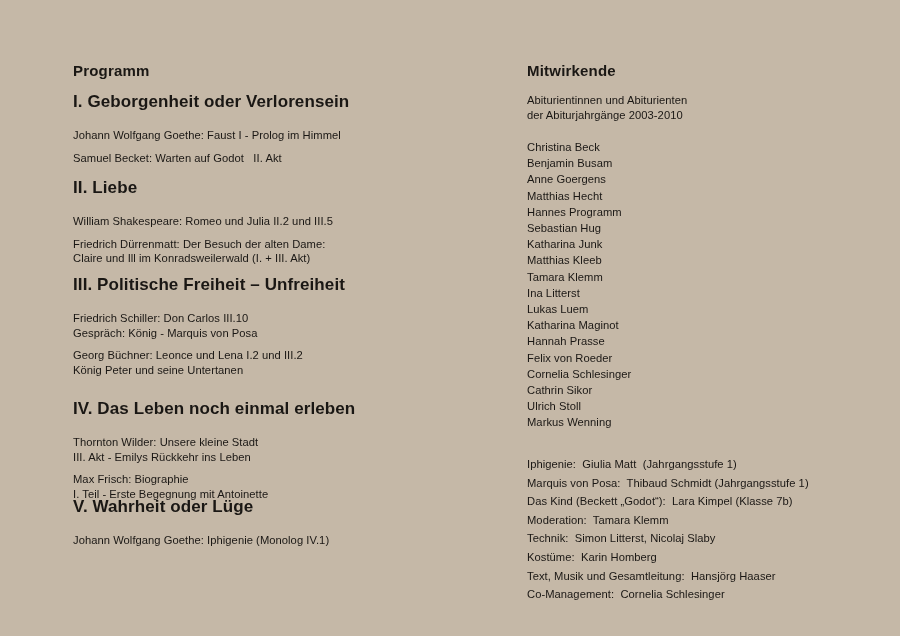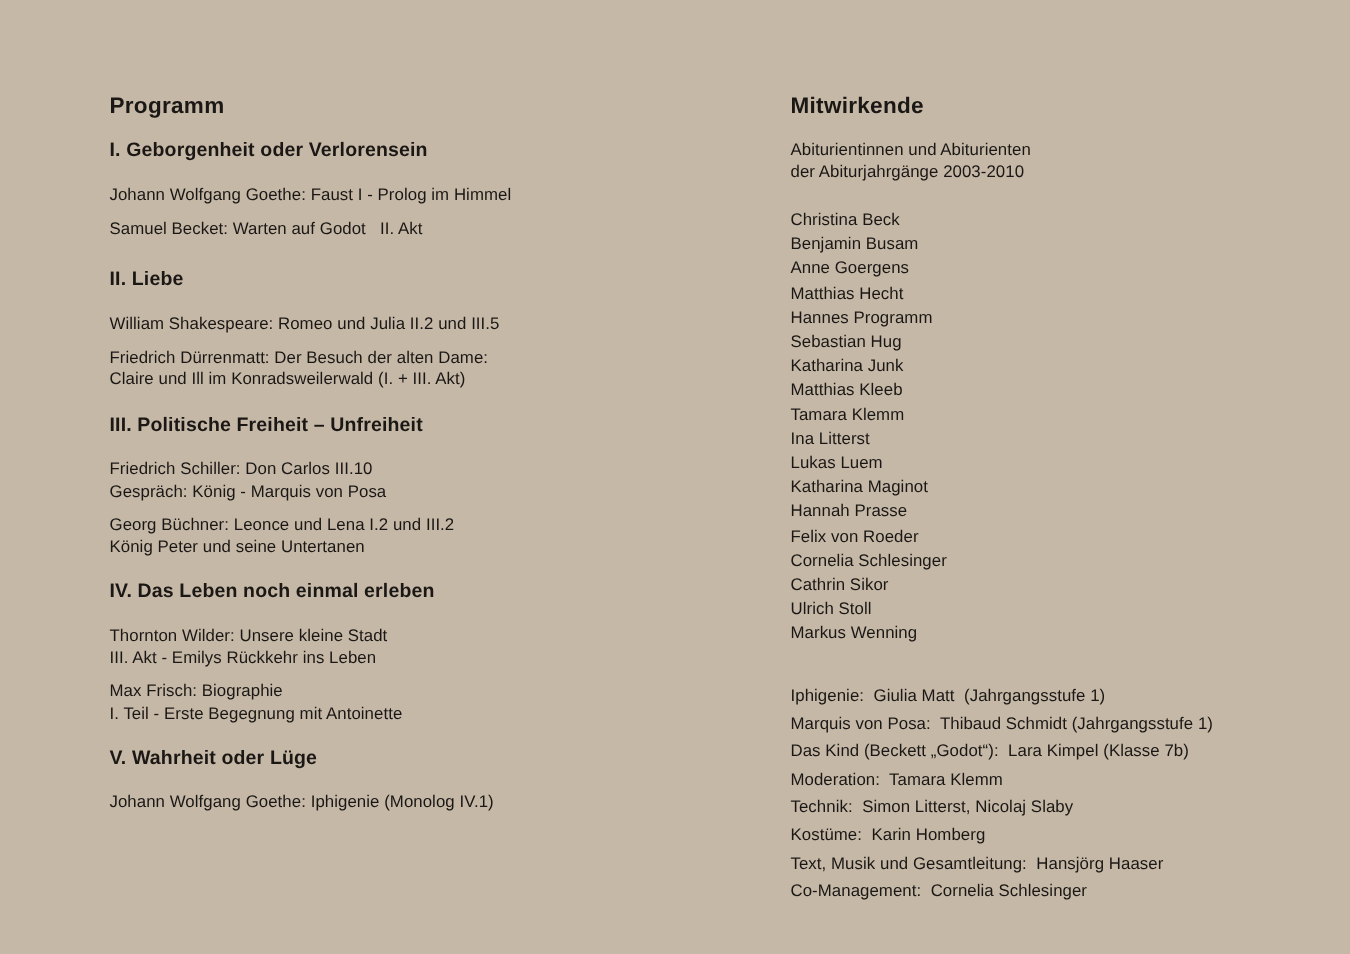--- a/index.html
+++ b/index.html
@@ -32,21 +32,21 @@
 
   
   .col-title {
     font-size: 15px;
     font-weight: bold;
     letter-spacing: 0.2px;
     margin: 0;
     padding: 0;
   }
   .section-title {
-    font-size: 13px;
+    font-size: 17px;
     font-weight: bold;
     letter-spacing: 0.1px;
     margin: 0;
     padding: 0;
     white-space: nowrap;
   }
 
   
   .line {
     font-size: 11.2px;
@@ -117,21 +117,21 @@
             <div class="entry">
               <div class="line">Friedrich Schiller: Don Carlos III.10</div>
               <div class="line">Gespräch: König - Marquis von Posa</div>
             </div>
             <div class="entry">
               <div class="line">Georg Büchner: Leonce und Lena I.2 und III.2</div>
               <div class="line">König Peter und seine Untertanen</div>
             </div>
           </div>
         </div>
-        <div class="section" style="top: 386px;">
+        <div class="section" style="top: 399px;">
           <div class="section-title">IV. Das Leben noch einmal erleben</div>
           <div class="entries">
             <div class="entry">
               <div class="line">Thornton Wilder: Unsere kleine Stadt</div>
               <div class="line">III. Akt - Emilys Rückkehr ins Leben</div>
             </div>
             <div class="entry">
               <div class="line">Max Frisch: Biographie</div>
               <div class="line">I. Teil - Erste Begegnung mit Antoinette</div>
             </div>

